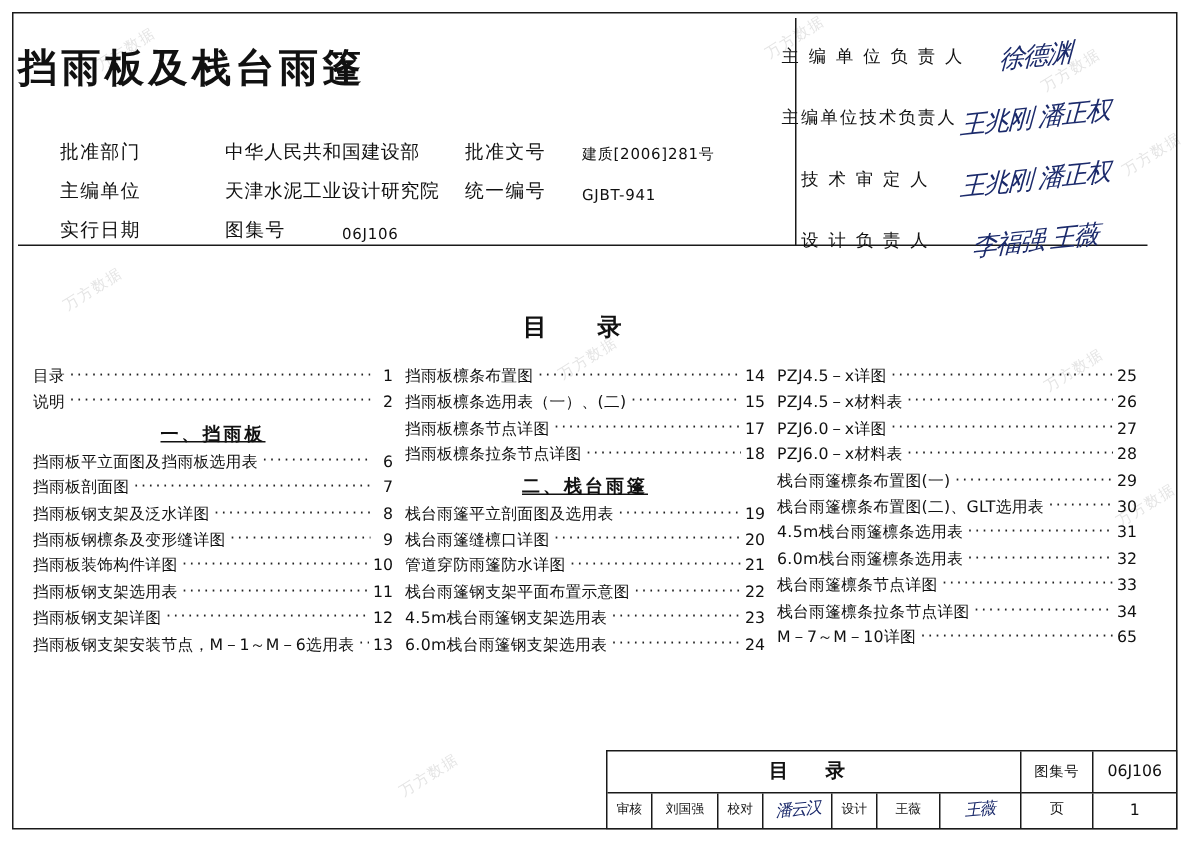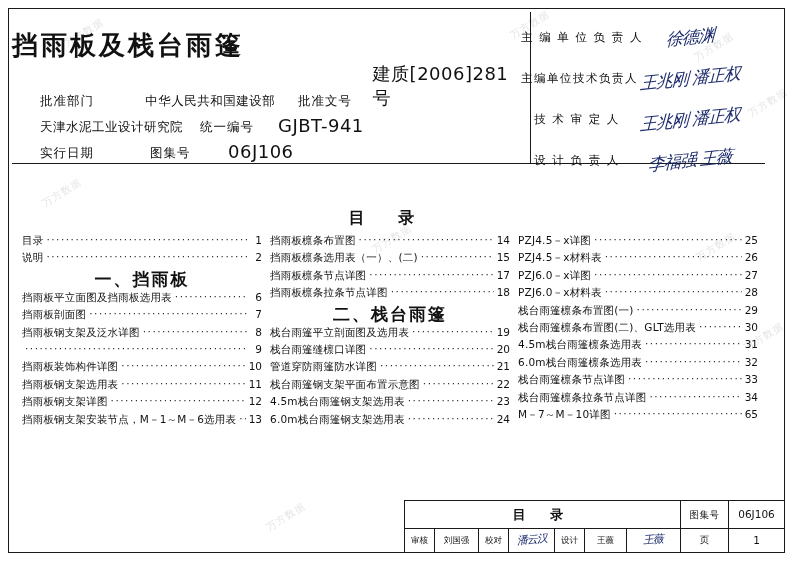--- a/index.html
+++ b/index.html
@@ -84,21 +84,21 @@
     width: 160px;
     font-size: 12.5px;
     letter-spacing: 0.5px;
   }
   .meta-label2 {
     width: 78px;
     font-size: 12.5px;
     letter-spacing: 1px;
   }
   .meta-value2 {
-    font-size: 18px;
+    font-size: 10px;
     letter-spacing: 0.5px;
   }
   .header-right {
     position: absolute;
     left: 503px; top: 0;
     width: 232px; height: 152px; text-align: center;
   }
   .sig-row {
     position: relative;
     height: 32px;
@@ -136,21 +136,21 @@
     left: 0; top: 42px;
     width: 753px;
     text-align: center;
     font-size: 16px;
     font-weight: bold;
     letter-spacing: 14px;
     font-family: "DejaVu Serif", "Liberation Serif", serif;
   }
   .cols {
     position: absolute;
-    left: 6px; top: 68px;
+    left: 6px; top: 78px;
     width: 745px;
     display: flex;
   }
   .col {
     width: 248px;
     padding: 0 4px;
     box-sizing: border-box;
   }
   .entry {
     display: flex;
@@ -168,24 +168,25 @@
     font-size: 10.5px;
     letter-spacing: 1.5px;
     color: #222;
     position: relative;
     top: -1px;
   }
   .entry .pg { flex: 0 0 auto; min-width: 12px; text-align: right; }
   .entry.heading {
     justify-content: center;
     font-weight: bold;
-    font-size: 17px;
+    font-size: 12px;
     letter-spacing: 2px;
     height: 22px;
     align-items: center;
+    text-decoration: underline;
   }
   
   .titleblock {
     position: absolute;
     left: 404px; top: 500px;
     width: 381px; height: 53px;
     border: 1.4px solid #1a1a1a;
     box-sizing: border-box;
     background: #fff;
   }
@@ -304,20 +305,21 @@
     <div class="header-left">
       <div class="doc-title">挡雨板及栈台雨篷</div>
       <div class="meta">
         <div class="meta-row">
           <div class="meta-label">批准部门</div>
           <div class="meta-value">中华人民共和国建设部</div>
           <div class="meta-label2">批准文号</div>
           <div class="meta-value2">建质[2006]281号</div>
         </div>
         <div class="meta-row">
+          <div class="meta-label">主编单位</div>
           <div class="meta-value">天津水泥工业设计研究院</div>
           <div class="meta-label2">统一编号</div>
           <div class="meta-value2">GJBT-941</div>
         </div>
         <div class="meta-row">
           <div class="meta-label">实行日期</div>
           <div class="meta-label2">图集号</div>
           <div class="meta-value2">06J106</div>
         </div>
       </div>
@@ -366,20 +368,21 @@
             <span class="txt">挡雨板剖面图</span>
             <span class="dots">······································································</span>
             <span class="pg">7</span>
           </div>
           <div class="entry">
             <span class="txt">挡雨板钢支架及泛水详图</span>
             <span class="dots">······································································</span>
             <span class="pg">8</span>
           </div>
           <div class="entry">
+            <span class="txt">挡雨板钢檩条及变形缝详图</span>
             <span class="dots">······································································</span>
             <span class="pg">9</span>
           </div>
           <div class="entry">
             <span class="txt">挡雨板装饰构件详图</span>
             <span class="dots">······································································</span>
             <span class="pg">10</span>
           </div>
           <div class="entry">
             <span class="txt">挡雨板钢支架选用表</span>

